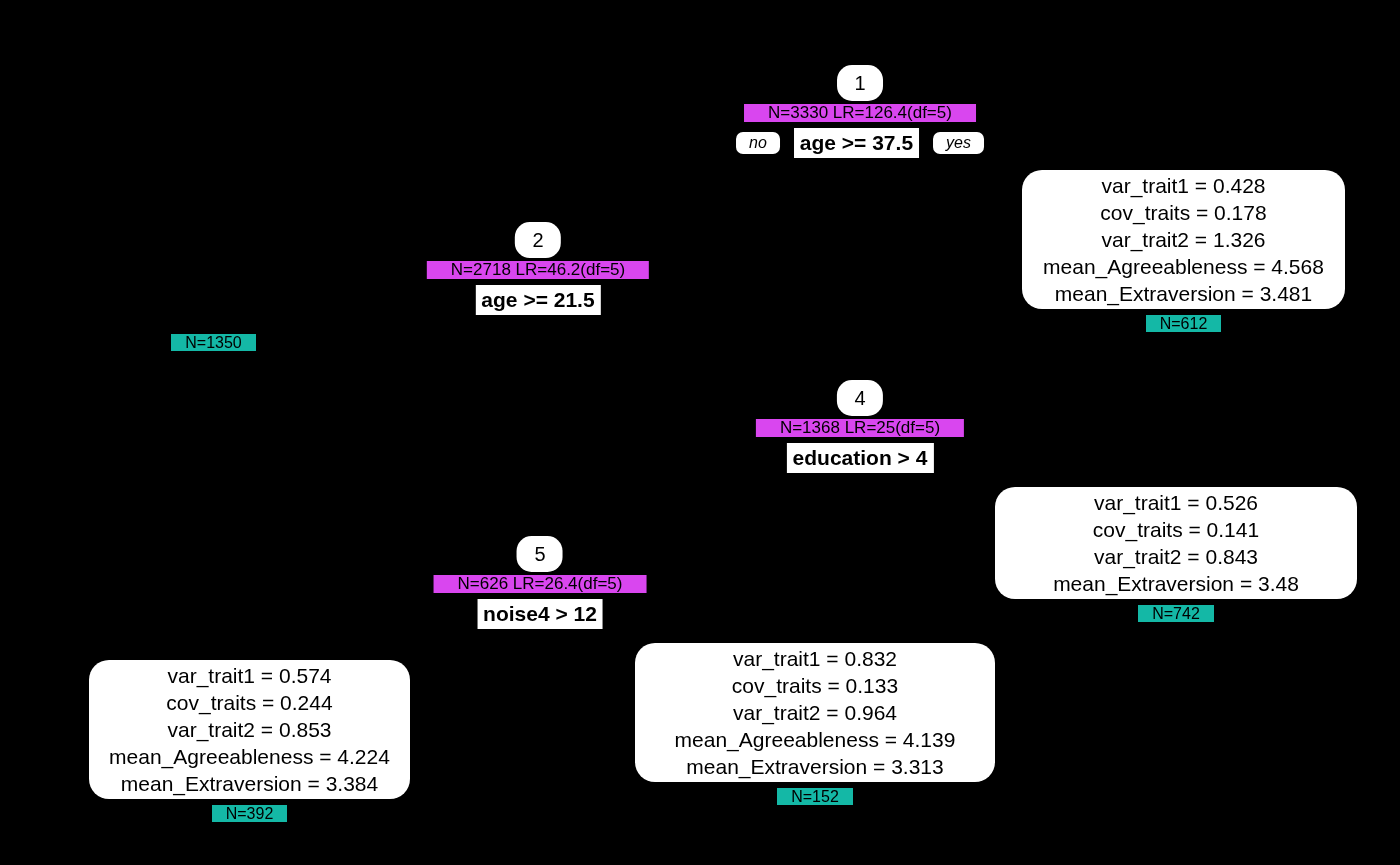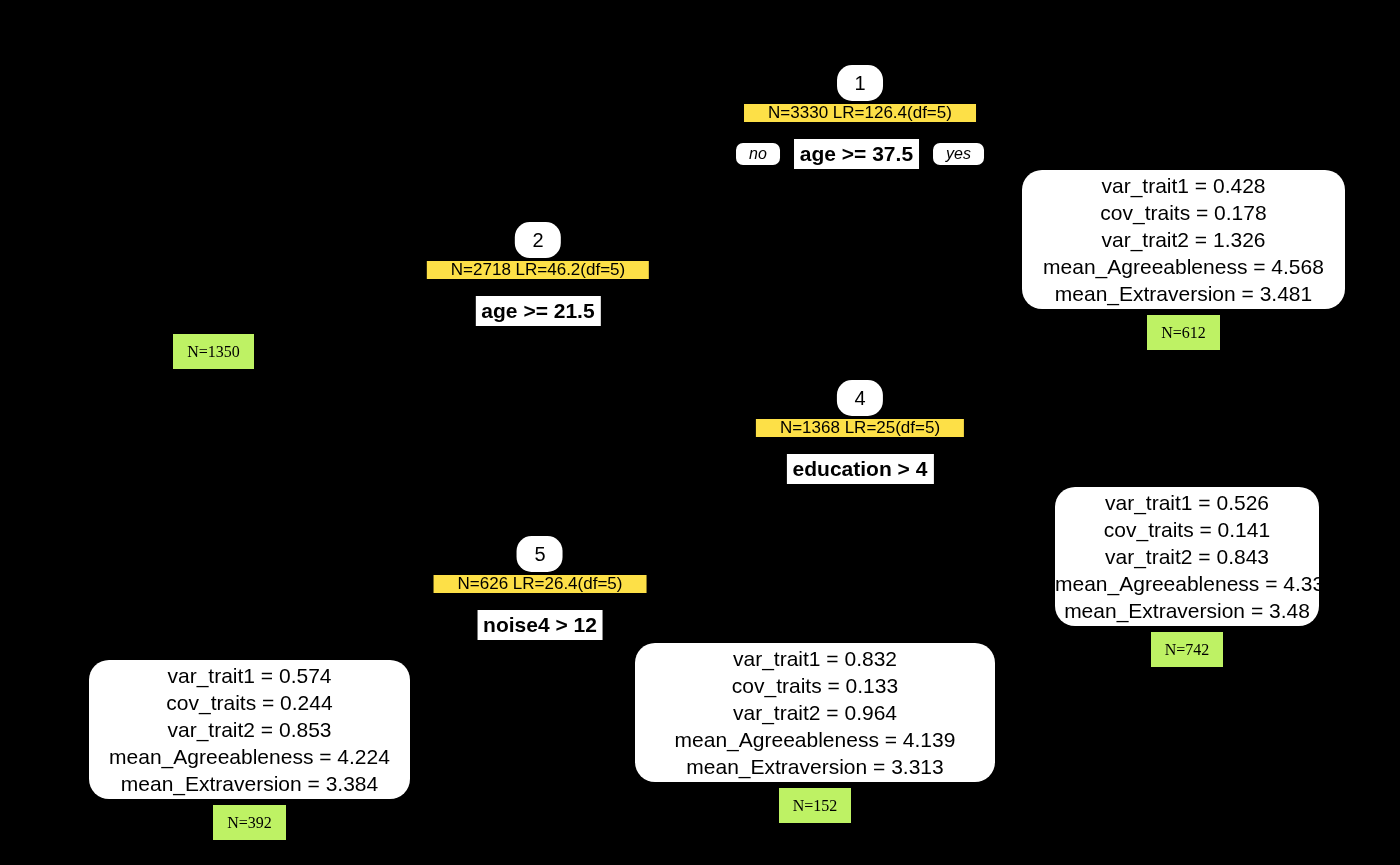--- a/index.html
+++ b/index.html
@@ -31,26 +31,26 @@
     height: 36px;
     background: #ffffff;
     border-radius: 15px;
     display: flex;
     align-items: center;
     justify-content: center;
     font-size: 20px;
     margin-bottom: 3px;
   }
   .node-stats {
-    background: #fde047;
+    background: #d946ef;
     font-size: 17px;
     line-height: 18px;
     padding: 0 24px;
     white-space: nowrap;
-    margin-bottom: 17px;
+    margin-bottom: 6px;
     text-align: center;
   }
   .split-row {
     display: flex;
     align-items: center;
     gap: 14px;
   }
   .split-label {
     background: #ffffff;
     font-weight: bold;
@@ -80,27 +80,26 @@
     width: 100%;
     background: #ffffff;
     border-radius: 20px;
     padding: 2px 0;
     font-size: 21px;
     line-height: 27px;
     text-align: center;
     white-space: nowrap;
   }
   .n-band {
-    background: #bef264;
+    background: #14b8a6;
     font-size: 16px;
     line-height: 17px;
-    padding: 9px 14px;
+    padding: 0 14px;
     margin-top: 6px;
     white-space: nowrap;
-    font-family: Liberation Serif, serif;
   }
 </style>
 </head>
 <body>
 
 <div class="canvas">
 
   <div class="inner-node" style="left:860px; top:65px;">
     <div class="node-badge">1</div>
     <div class="node-stats">N=3330 LR=126.4(df=5)</div>
@@ -143,26 +142,25 @@
       <div class="stat-line">mean_Agreeableness = 4.568</div>
       <div class="stat-line">mean_Extraversion = 3.481</div>
     </div>
     <div class="n-band">N=612</div>
   </div>
 
   <div class="terminal" style="left:55px; top:328px; width:317px;">
     <div class="n-band">N=1350</div>
   </div>
 
-  <div class="terminal" style="left:1055px; top:487px; width:264px;">
+  <div class="terminal" style="left:995px; top:487px; width:362px;">
     <div class="terminal-box">
       <div class="stat-line">var_trait1 = 0.526</div>
       <div class="stat-line">cov_traits = 0.141</div>
       <div class="stat-line">var_trait2 = 0.843</div>
-      <div class="stat-line">mean_Agreeableness = 4.334</div>
       <div class="stat-line">mean_Extraversion = 3.48</div>
     </div>
     <div class="n-band">N=742</div>
   </div>
 
   <div class="terminal" style="left:89px; top:643px; width:321px;margin-top:17px;">
     <div class="terminal-box">
       <div class="stat-line">var_trait1 = 0.574</div>
       <div class="stat-line">cov_traits = 0.244</div>
       <div class="stat-line">var_trait2 = 0.853</div>

